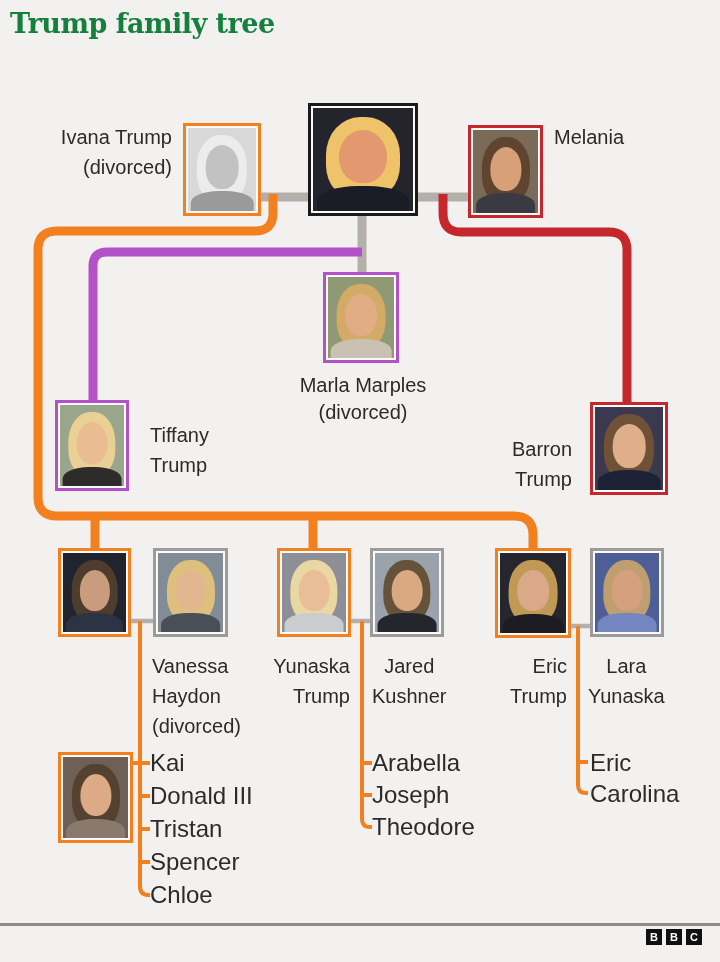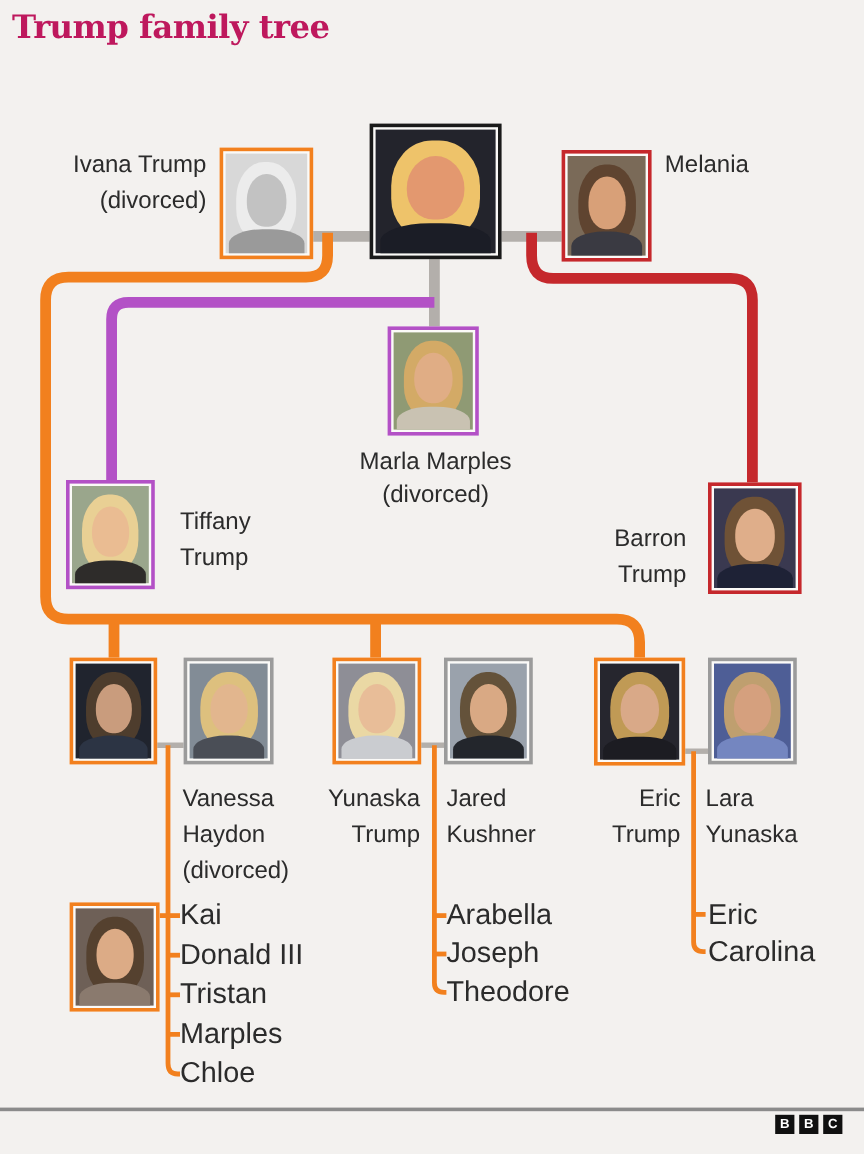--- a/index.html
+++ b/index.html
@@ -53,21 +53,21 @@
   .f-eric{--pbg:#26262e;--pskin:#d9a988;--phair:#c09a55;--pshirt:#1c1c22;}
   .f-lara{--pbg:#4e5e96;--pskin:#d5a07e;--phair:#bf9f6f;--pshirt:#7486c0;}
   .f-kai{--pbg:#6e6057;--pskin:#dcab86;--phair:#55412f;--pshirt:#8a7a6e;}
   
   .lbl{position:absolute;z-index:3;font-size:20px;line-height:30px;white-space:pre;}
   .ra{text-align:right;}
   .ctr{text-align:center;}
   #title{
     position:absolute;left:10px;top:8px;z-index:3;
     font-family:"DejaVu Serif","Liberation Serif",serif;
-    font-weight:bold;font-size:27px;letter-spacing:-0.5px;color:#be185d;
+    font-weight:bold;font-size:27px;letter-spacing:-0.5px;color:#15803d;
   }
   .kids{position:absolute;z-index:3;list-style:none;margin:0;padding:0;font-size:24px;}
   .kids li{display:block;}
   .lh33 li{height:33px;line-height:33px;}
   .lh32 li{height:32px;line-height:32px;}
   .lh31 li{height:31px;line-height:31px;}
   
   #divider{position:absolute;left:0;top:923px;width:720px;height:3px;background:#8b8b8b;z-index:3;}
   #bbc{position:absolute;right:18px;top:929px;z-index:3;display:flex;gap:4px;}
   #bbc span{
@@ -213,31 +213,31 @@
 
   <div class="lbl" style="left:150px;top:420px;"><span>Tiffany</span><br><span>Trump</span></div>
 
   <div class="lbl ra" style="left:430px;top:434px;width:142px;"><span>Barron</span><br><span>Trump</span></div>
 
 
   <div class="lbl" style="left:152px;top:651px;"><span>Vanessa</span><br><span>Haydon</span><br><span>(divorced)</span></div>
 
   <div class="lbl ra" style="left:240px;top:651px;width:110px;"><span>Yunaska</span><br><span>Trump</span></div>
 
-  <div class="lbl" style="left:372px;top:651px;"><span>Jared</span><br><span>Kushner</span></div>
+  <div class="lbl" style="left:372px;top:651px;text-align:center;"><span>Jared</span><br><span>Kushner</span></div>
 
   <div class="lbl ra" style="left:457px;top:651px;width:110px;"><span>Eric</span><br><span>Trump</span></div>
 
-  <div class="lbl" style="left:588px;top:651px;"><span>Lara</span><br><span>Yunaska</span></div>
+  <div class="lbl" style="left:588px;top:651px;text-align:center;"><span>Lara</span><br><span>Yunaska</span></div>
 
   <ul class="kids lh33" style="left:150px;top:746px;">
     <li>Kai</li>
     <li>Donald III</li>
     <li>Tristan</li>
-    <li>Marples</li>
+    <li>Spencer</li>
     <li>Chloe</li>
   </ul>
   <ul class="kids lh32" style="left:372px;top:747px;">
     <li>Arabella</li>
     <li>Joseph</li>
     <li>Theodore</li>
   </ul>
   <ul class="kids lh31" style="left:590px;top:747px;">
     <li>Eric</li>
     <li>Carolina</li>

